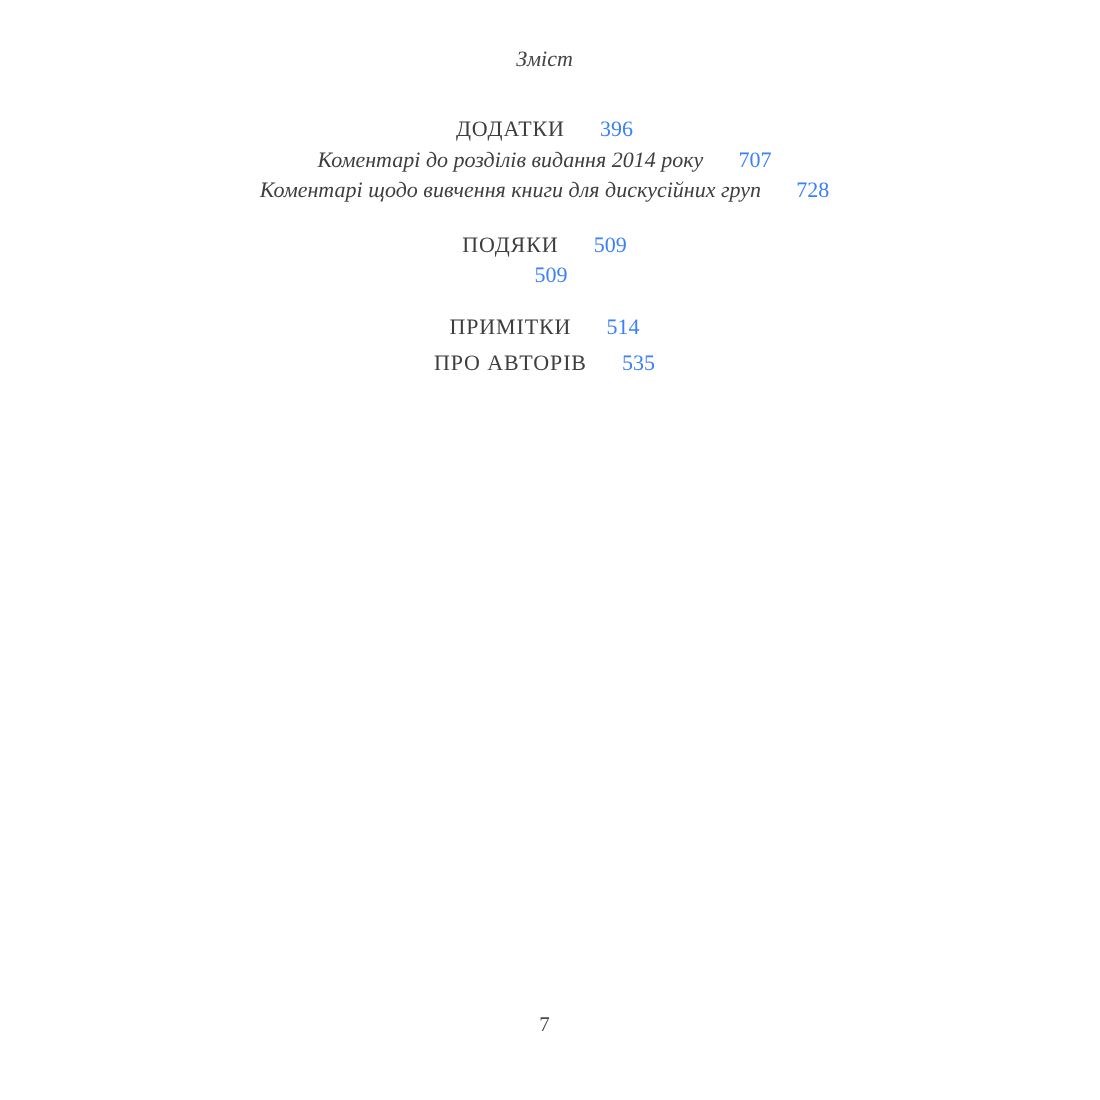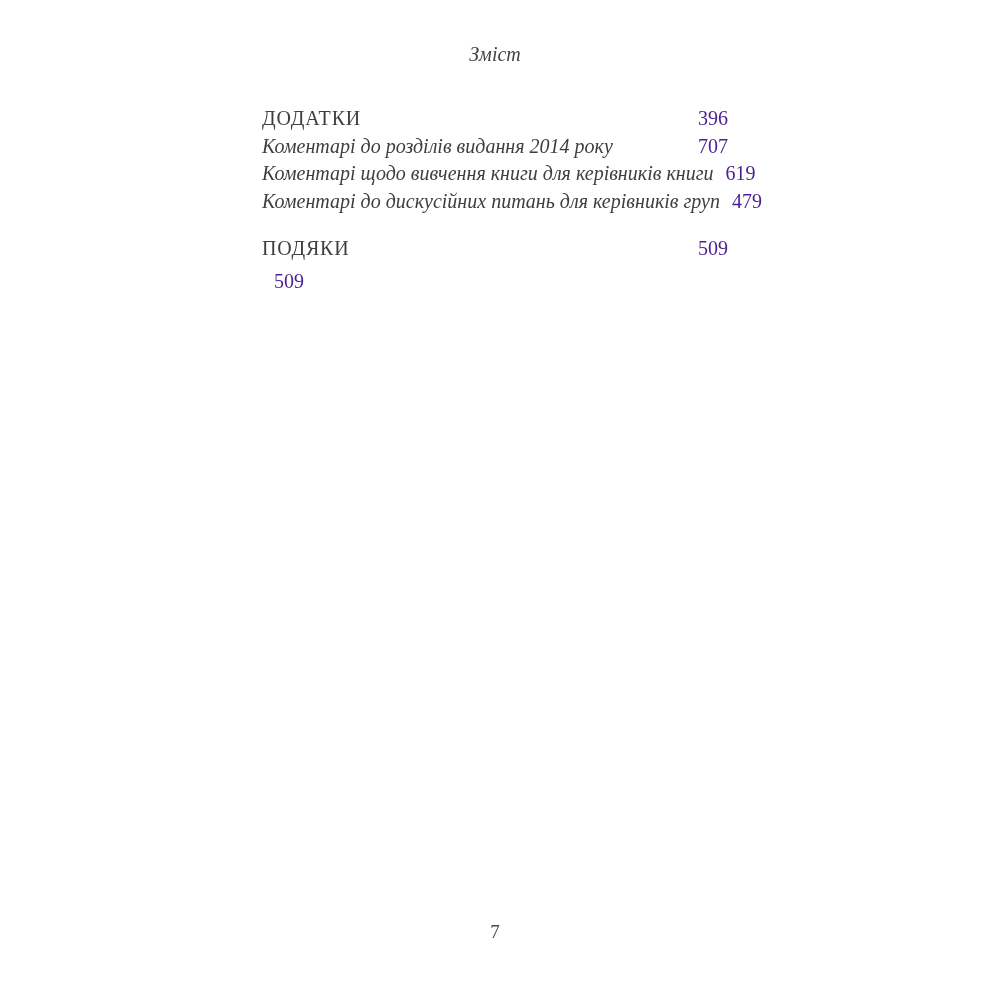--- a/index.html
+++ b/index.html
@@ -35,44 +35,45 @@
     width: 466px;
   }
   .toc-section + .toc-section {
     margin-top: 22px;
   }
   .toc-section:last-child {
     margin-top: 20px;
   }
   .toc-row {
     display: flex;
-    justify-content: space-between;
+    justify-content: center;
     align-items: baseline;
     font-size: 20px;
     line-height: 27.5px;
+    gap: 20px;
   }
   .toc-section:last-child .toc-row + .toc-row {
     margin-top: 5px;
   }
   .toc-label {
     white-space: nowrap;
   }
   .style-caps .toc-label {
     letter-spacing: 0.8px;
     font-variant-numeric: oldstyle-nums;
   }
   .style-italic .toc-label {
     font-style: italic;
   }
   .indent .toc-label {
     padding-left: 33px;
   }
   .toc-page {
     font-variant-numeric: oldstyle-nums;
-    color: #4c1d95;
+    color: #3b82f6;
     padding-left: 12px;
   }
   .page-number {
     position: absolute;
     top: 921px;
     left: 262px;
     width: 466px;
     text-align: center;
     font-size: 19px;
     color: #4a4a4a;
@@ -90,37 +91,43 @@
     <div class="toc-section">
       <div class="toc-row style-caps">
         <span class="toc-label">ДОДАТКИ</span>
         <span class="toc-page">396</span>
       </div>
       <div class="toc-row style-italic">
         <span class="toc-label">Коментарі до розділів видання 2014 року</span>
         <span class="toc-page">707</span>
       </div>
       <div class="toc-row style-italic">
-        <span class="toc-label">Коментарі щодо вивчення книги для керівників книги</span>
-        <span class="toc-page">619</span>
-      </div>
-      <div class="toc-row style-italic">
-        <span class="toc-label">Коментарі до дискусійних питань для керівників груп</span>
-        <span class="toc-page">479</span>
+        <span class="toc-label">Коментарі щодо вивчення книги для дискусійних груп</span>
+        <span class="toc-page">728</span>
       </div>
     </div>
 
     <div class="toc-section">
       <div class="toc-row style-caps">
         <span class="toc-label">ПОДЯКИ</span>
         <span class="toc-page">509</span>
       </div>
       <div class="toc-row style-italic indent">
         <span class="toc-page">509</span>
       </div>
     </div>
 
+    <div class="toc-section">
+      <div class="toc-row style-caps">
+        <span class="toc-label">ПРИМІТКИ</span>
+        <span class="toc-page">514</span>
+      </div>
+      <div class="toc-row style-caps">
+        <span class="toc-label">ПРО АВТОРІВ</span>
+        <span class="toc-page">535</span>
+      </div>
+    </div>
 
   </div>
 
   <div class="page-number">7</div>
 
 </div>
 
 </body></html>

